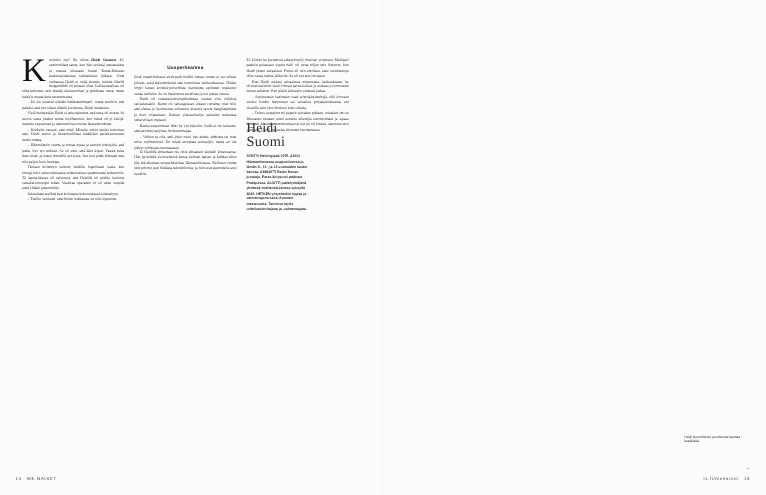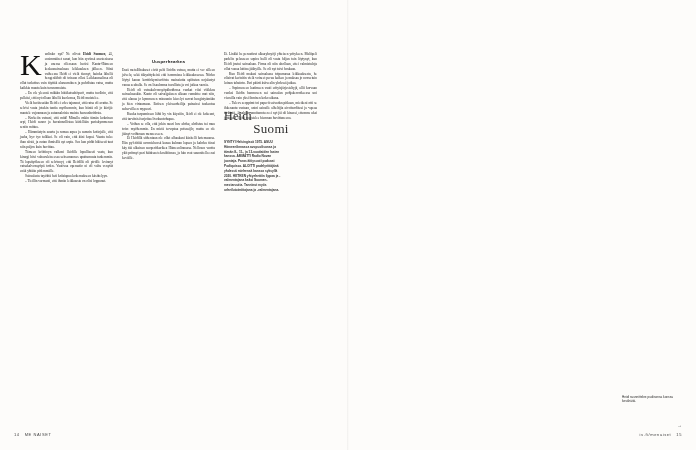--- a/index.html
+++ b/index.html
@@ -68,21 +68,20 @@
     line-height:12px;
     color:#2e2e2e;
     letter-spacing:.3px;
   }
   .name-last{
     font-family:"Liberation Serif", serif;
     font-size:13px;
     line-height:13px;
     color:#2e2e2e;
     letter-spacing:.3px;
-    text-align:center;
   }
   .bio{
     margin-top:5px;
     width:58px;
     font-family:"Liberation Sans", sans-serif;
     font-size:3.2px;
     line-height:1.5;
     color:#333;
     font-weight:bold;
     text-align:left;

